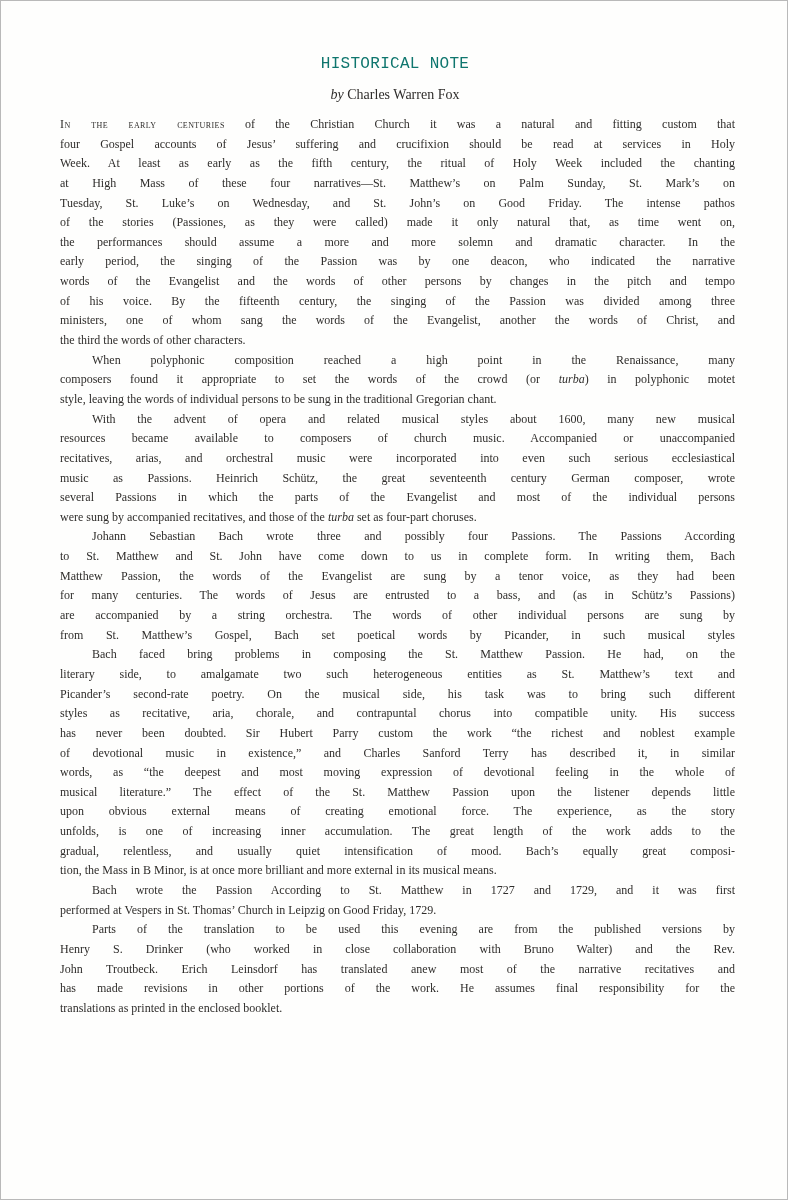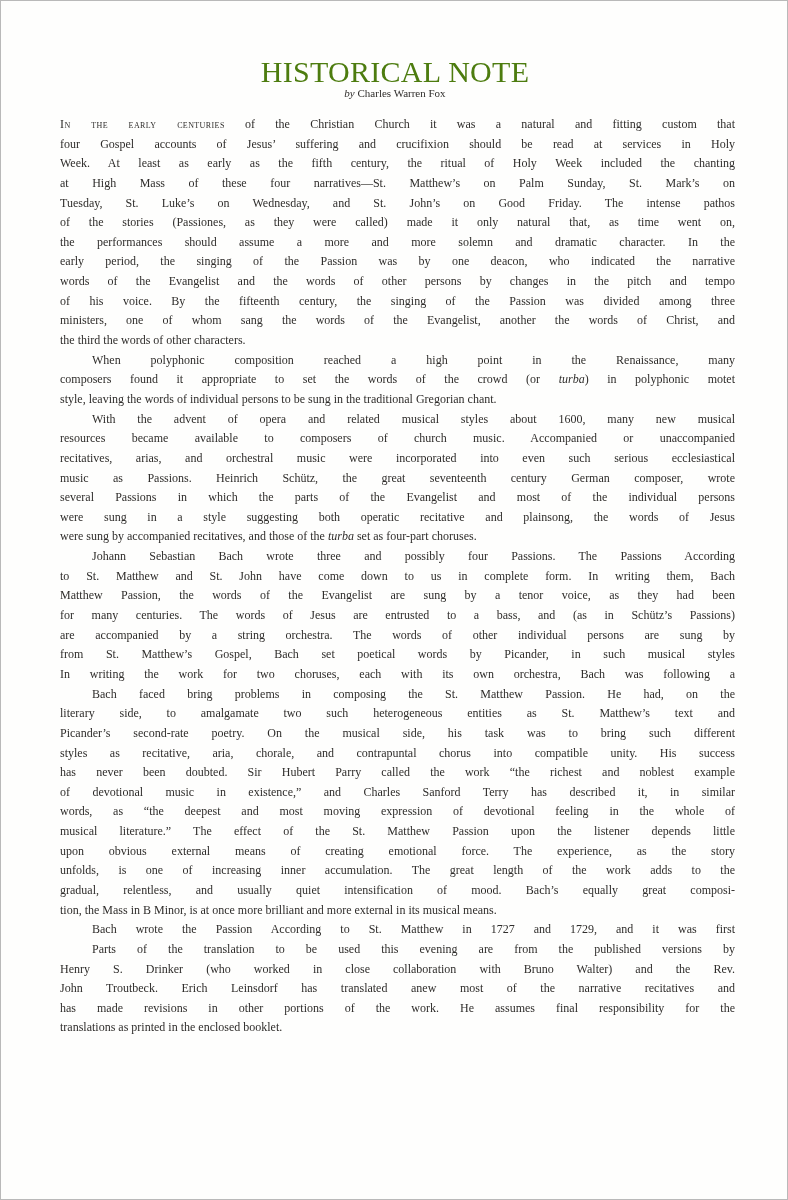--- a/index.html
+++ b/index.html
@@ -10,26 +10,27 @@
     color: #2f2d2b;
   }
   .page {
     position: absolute; left: 0; top: 0;
     width: 786px; height: 1198px;
     border: 1px solid #b9b9b9;
     background: #fefefd;
   }
   .title {
     position: absolute; top: 54px; left: 0; width: 788px;
-    text-align: center; font-size: 30px; letter-spacing: 0.3px;
-    color: #4d7c0f;
+    text-align: center; font-size: 16px; letter-spacing: 0.3px;
+    color: #0f766e;
+    font-family: Liberation Mono, monospace;
   }
   .byline {
     position: absolute; top: 86px; left: 0; width: 788px;
-    text-align: center; font-size: 11px; color: #2f2d2b;
+    text-align: center; font-size: 14px; color: #2f2d2b;
   }
   .byline .by { font-style: italic; }
   .body {
     position: absolute; top: 114px; left: 59px; width: 675px;
     font-size: 12px;
   }
   .line {
     height: 19.65px; line-height: 19.65px;
     white-space: nowrap;
     text-align: justify; text-align-last: justify;
@@ -68,48 +69,47 @@
         <div class="line indent"><span>When polyphonic composition reached a high point in the Renaissance, many</span></div>
         <div class="line"><span>composers found it appropriate to set the words of the crowd (or </span><span class="it">turba</span><span>) in polyphonic motet</span></div>
         <div class="line last"><span>style, leaving the words of individual persons to be sung in the traditional Gregorian chant.</span></div>
       </div>
       <div>
         <div class="line indent"><span>With the advent of opera and related musical styles about 1600, many new musical</span></div>
         <div class="line"><span>resources became available to composers of church music. Accompanied or unaccompanied</span></div>
         <div class="line"><span>recitatives, arias, and orchestral music were incorporated into even such serious ecclesiastical</span></div>
         <div class="line"><span>music as Passions. Heinrich Schütz, the great seventeenth century German composer, wrote</span></div>
         <div class="line"><span>several Passions in which the parts of the Evangelist and most of the individual persons</span></div>
-        <div class="line"><span>were sung in a style suggesting both operatic recitative and plainsong, the words of Jesus</span></div>
         <div class="line last"><span>were sung by accompanied recitatives, and those of the </span><span class="it">turba</span><span> set as four-part choruses.</span></div>
       </div>
       <div>
         <div class="line indent"><span>Johann Sebastian Bach wrote three and possibly four Passions. The Passions According</span></div>
         <div class="line"><span>to St. Matthew and St. John have come down to us in complete form. In writing them, Bach</span></div>
         <div class="line"><span>Matthew Passion, the words of the Evangelist are sung by a tenor voice, as they had been</span></div>
         <div class="line"><span>for many centuries. The words of Jesus are entrusted to a bass, and (as in Schütz’s Passions)</span></div>
         <div class="line"><span>are accompanied by a string orchestra. The words of other individual persons are sung by</span></div>
         <div class="line"><span>from St. Matthew’s Gospel, Bach set poetical words by Picander, in such musical styles</span></div>
-        <div class="line"><span>In writing the work for two choruses, each with its own orchestra, Bach was following a</span></div>
       </div>
       <div>
         <div class="line indent"><span>Bach faced bring problems in composing the St. Matthew Passion. He had, on the</span></div>
         <div class="line"><span>literary side, to amalgamate two such heterogeneous entities as St. Matthew’s text and</span></div>
         <div class="line"><span>Picander’s second-rate poetry. On the musical side, his task was to bring such different</span></div>
         <div class="line"><span>styles as recitative, aria, chorale, and contrapuntal chorus into compatible unity. His success</span></div>
-        <div class="line"><span>has never been doubted. Sir Hubert Parry called the work “the richest and noblest example</span></div>
+        <div class="line"><span>has never been doubted. Sir Hubert Parry custom the work “the richest and noblest example</span></div>
         <div class="line"><span>of devotional music in existence,” and Charles Sanford Terry has described it, in similar</span></div>
         <div class="line"><span>words, as “the deepest and most moving expression of devotional feeling in the whole of</span></div>
         <div class="line"><span>musical literature.” The effect of the St. Matthew Passion upon the listener depends little</span></div>
         <div class="line"><span>upon obvious external means of creating emotional force. The experience, as the story</span></div>
         <div class="line"><span>unfolds, is one of increasing inner accumulation. The great length of the work adds to the</span></div>
         <div class="line"><span>gradual, relentless, and usually quiet intensification of mood. Bach’s equally great composi-</span></div>
         <div class="line last"><span>tion, the Mass in B Minor, is at once more brilliant and more external in its musical means.</span></div>
       </div>
       <div>
         <div class="line indent"><span>Bach wrote the Passion According to St. Matthew in 1727 and 1729, and it was first</span></div>
+        <div class="line last"><span>performed at Vespers in St. Thomas’ Church in Leipzig on Good Friday, 1729.</span></div>
       </div>
       <div>
         <div class="line indent"><span>Parts of the translation to be used this evening are from the published versions by</span></div>
         <div class="line"><span>Henry S. Drinker (who worked in close collaboration with Bruno Walter) and the Rev.</span></div>
         <div class="line"><span>John Troutbeck. Erich Leinsdorf has translated anew most of the narrative recitatives and</span></div>
         <div class="line"><span>has made revisions in other portions of the work. He assumes final responsibility for the</span></div>
         <div class="line last"><span>translations as printed in the enclosed booklet.</span></div>
       </div>
     </div>
 </div>

